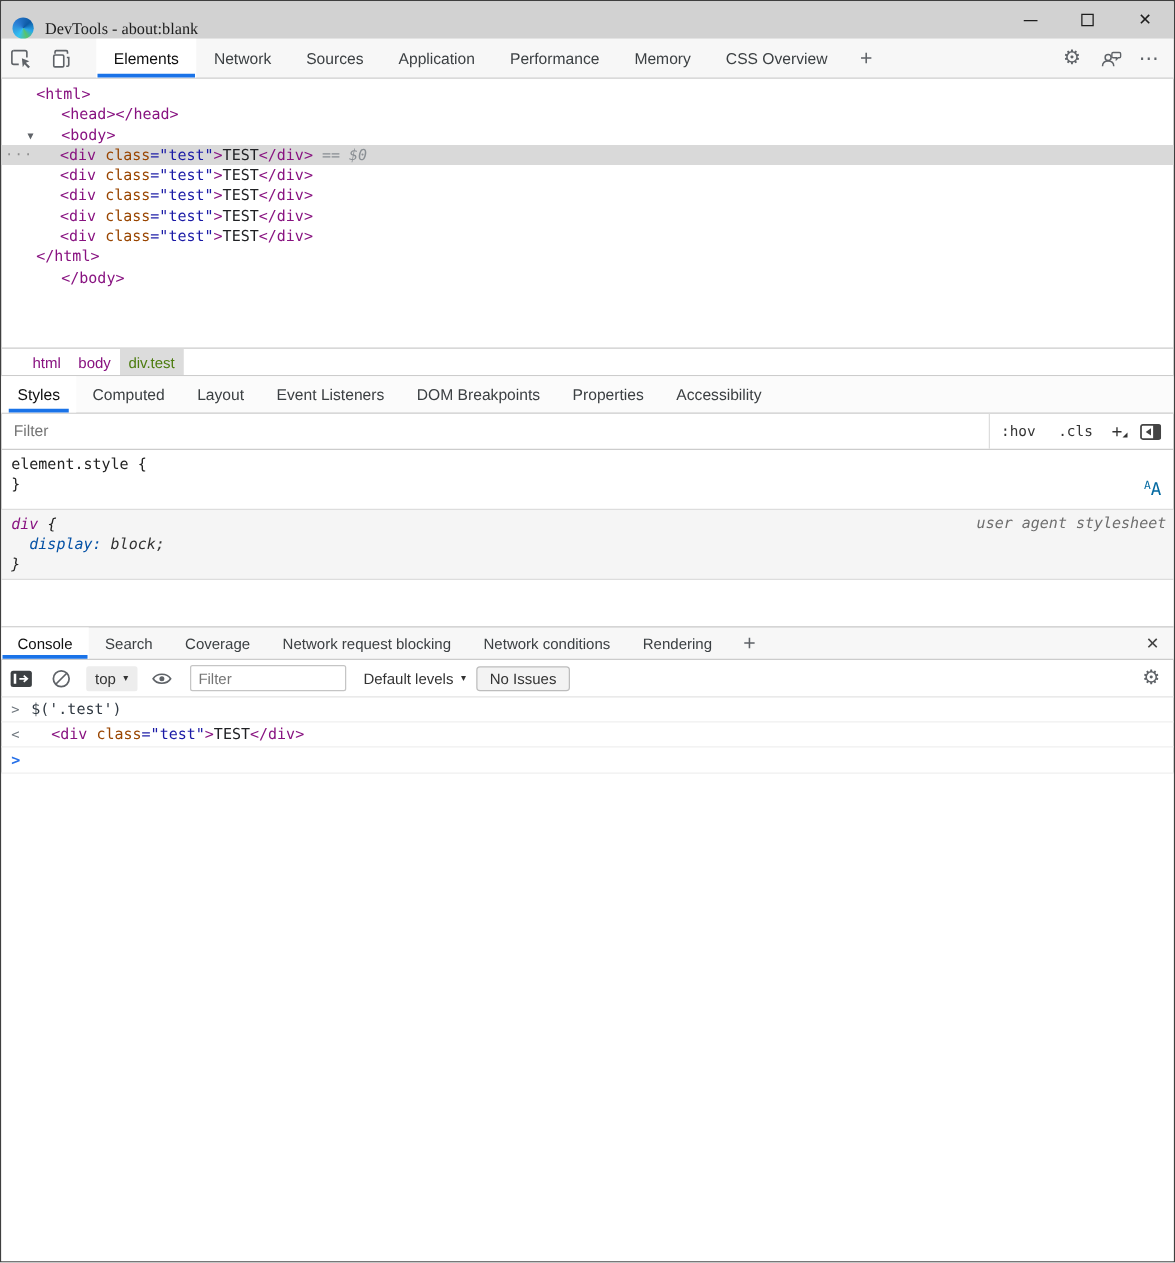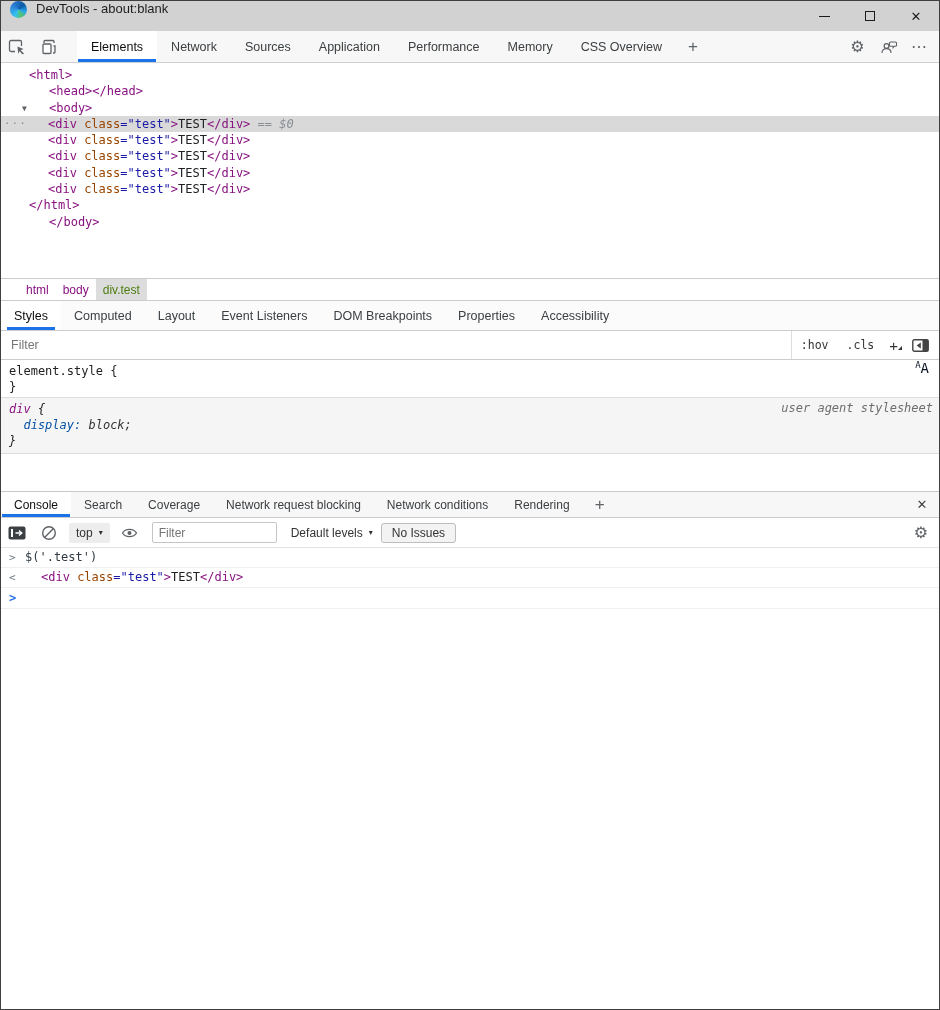--- a/index.html
+++ b/index.html
@@ -5,21 +5,21 @@
   * { margin:0; padding:0; box-sizing:border-box; }
   html,body { background:#e9e9e9; }
   .window {
     width:940px; height:1010px; background:#fff;
     border:1px solid #3f3f3f;
     font-family:"Liberation Sans", sans-serif;
     display:flex; flex-direction:column;
     position:relative; overflow:hidden;
   }
   
-  .titlebar { height:30px; background:#d2d2d2; display:flex; align-items:flex-start; flex:0 0 auto; }
+  .titlebar { height:30px; background:#d2d2d2; display:flex; align-items:flex-end; flex:0 0 auto;font-family:Liberation Serif, serif; }
   .edge-logo {
     width:17px; height:17px; border-radius:50%; margin-left:9px; flex:0 0 auto;
     background: conic-gradient(from 210deg, #35c1f1, #2b7cd3 28%, #0c59a4 55%, #28a8ea 72%, #57c46a 85%, #35c1f1);
   }
   .title-text { margin-left:9px; font-size:13px; color:#1d1d1d; }
   .win-controls { margin-left:auto; display:flex; height:100%; }
   .win-btn { width:46px; height:100%; display:flex; align-items:center; justify-content:center; font-size:13px; color:#1d1d1d; }
   .max-box { width:10px; height:10px; border:1px solid #1d1d1d; display:inline-block; }
   .min-bar { width:11px; height:1px; background:#1d1d1d; display:inline-block; }
 
@@ -63,22 +63,22 @@
   .filter-field::placeholder { color:#757575; }
   .vdiv { width:1px; height:100%; background:#ddd; }
   .mono-btn { font-family:"DejaVu Sans Mono","Liberation Mono",monospace; font-size:11.5px; color:#333; padding:0 9px; }
   .newrule-btn { position:relative; padding:0 8px 0 6px; font-size:15px; color:#333; }
   .newrule-btn .corner { position:absolute; right:4px; bottom:4px; width:0; height:0; border-left:4px solid transparent; border-bottom:4px solid #333; }
   .panel-toggle-btn { padding:0 10px 0 6px; display:flex; align-items:center; }
 
   
   .styles-content { font-family:"DejaVu Sans Mono","Liberation Mono",monospace; font-size:12px; color:#222; flex:0 0 auto; }
   .rule-line { height:16px; line-height:16px; white-space:pre; }
-  .rule-inline { padding:3px 8px 2px; border-bottom:1px solid #ddd; position:relative; }
-  .font-size-btn { position:absolute; right:10px; top:0; color:#0f172a; }
+  .rule-inline { padding:3px 8px 12px; border-bottom:1px solid #ddd; position:relative; }
+  .font-size-btn { position:absolute; right:10px; top:24px; color:#0369a1; }
   .font-size-btn .small-a { font-size:9px; vertical-align:5px; }
   .font-size-btn .big-a { font-size:14px; }
   .rule-ua { background:#f5f5f5; padding:3px 8px 4px; border-bottom:1px solid #ddd; font-style:italic; position:relative; }
   .sel { color:#881280; }
   .prop { color:#0451a5; }
   .val { color:#333; }
   .origin { position:absolute; right:6px; top:3px; color:#6e6e6e; }
 
   .mid-gap { height:37px; background:#fff; flex:0 0 auto; }
 

